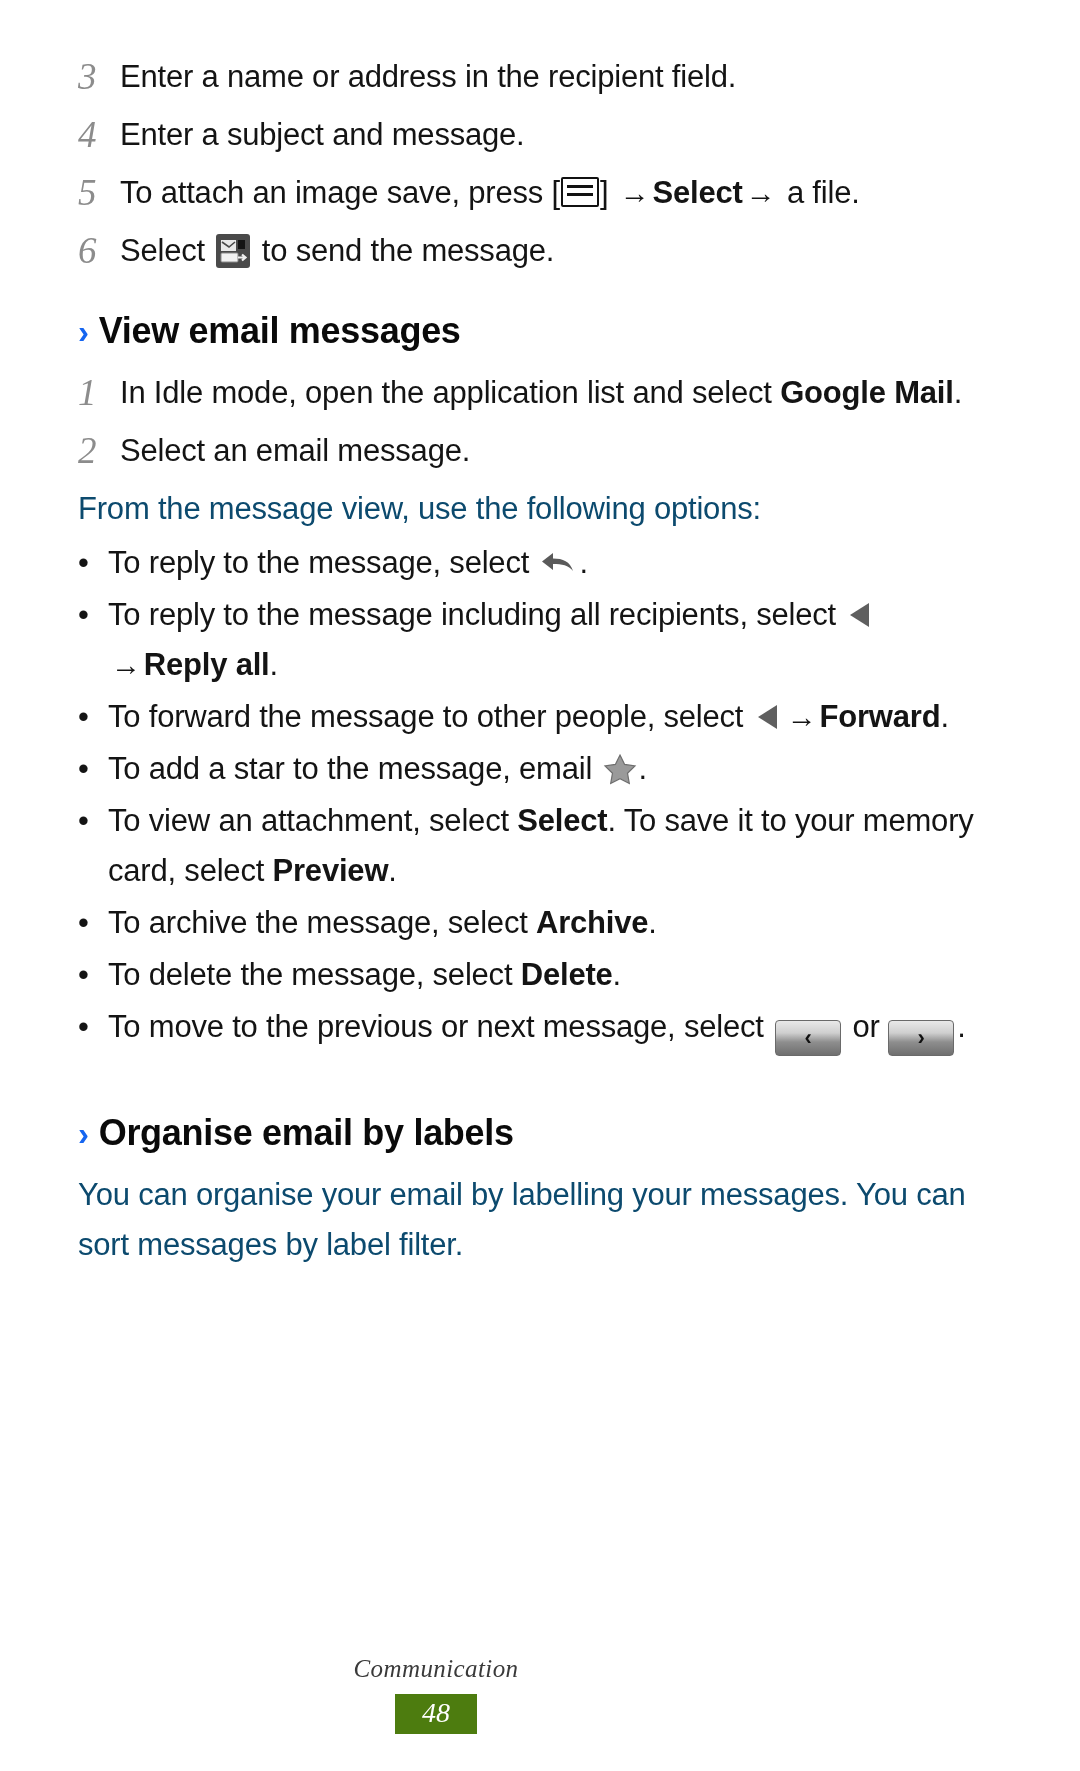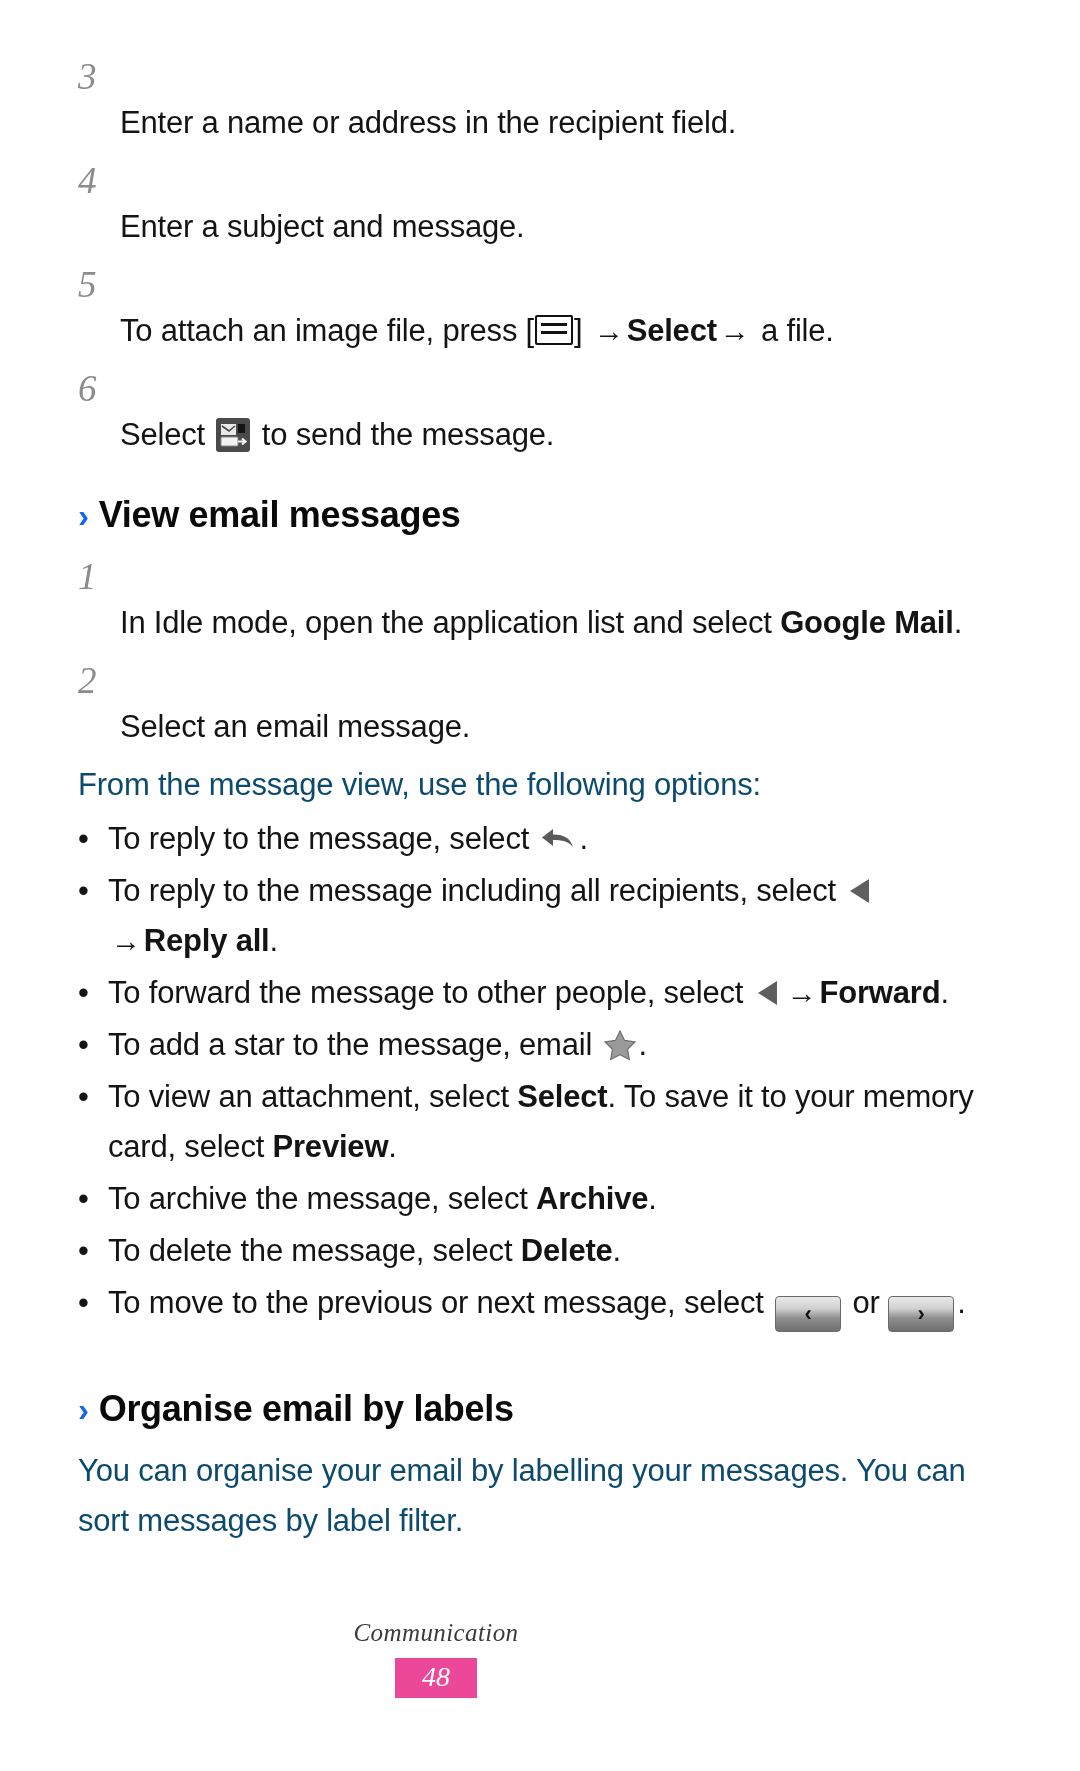--- a/index.html
+++ b/index.html
@@ -46,21 +46,20 @@
     color: #8c8c8c;
     font-weight: 400;
     text-align: left;
   }
   .step-body {
     flex: 1 1 auto;
     font-size: 31px;
     line-height: 50px;
     letter-spacing: -0.2px;
     color: #141414;
-    margin-top: 46px;
   }
 
   
   .heading {
     display: flex;
     align-items: baseline;
     margin: 34px 0 16px 0;
     font-size: 36px;
     font-weight: bold;
     letter-spacing: -0.3px;
@@ -170,37 +169,37 @@
     color: #111;
   }
   .ico-navbtn-next { margin-left: 0; }
 
   .arrow { font-size: 30px; padding: 0 3px; }
 
   
   .footer {
     position: absolute;
     left: 0;
-    top: 1619px;
+    top: 1655px;
     width: 872px;
     text-align: center;
   }
   .footer-chapter {
     font-family: "Liberation Serif", serif;
     font-style: italic;
     font-size: 25px;
     color: #3a3a3a;
     letter-spacing: 0.4px;
   }
   .footer-pagebox {
     display: inline-block;
     margin-top: 11px;
     min-width: 56px;
     padding: 5px 13px 7px 13px;
-    background: #ec4899;
+    background: #4d7c0f;
     color: #ffffff;
     font-family: "Liberation Serif", serif;
     font-style: italic;
     font-size: 28px;
     line-height: 1;
   }
 </style>
 </head>
 <body>
 
@@ -213,21 +212,21 @@
     </div>
 
     <div class="step">
       <div class="step-num">4</div>
       <div class="step-body">Enter a subject and message.</div>
     </div>
 
     <div class="step">
       <div class="step-num">5</div>
       <div class="step-body">
-        <span>To attach an image file, press [</span><span class="ico ico-menu"></span><span>] </span><span class="arrow">→</span><b>Select</b><span class="arrow">→</span><span> a file.</span>
+        <span>To attach an image save, press [</span><span class="ico ico-menu"></span><span>] </span><span class="arrow">→</span><b>Select</b><span class="arrow">→</span><span> a file.</span>
       </div>
     </div>
 
     <div class="step">
       <div class="step-num">6</div>
       <div class="step-body">
         <span>Select </span><span class="ico ico-send"><svg width="34" height="34" viewBox="0 0 34 34">
               <rect x="5" y="6" width="15" height="11" fill="#e8e8e8"></rect>
               <path d="M6 8 L13 13 L19 8" stroke="#4a4a4a" stroke-width="1.6" fill="none"></path>
               <rect x="22" y="6" width="7" height="9" fill="#141414"></rect>

